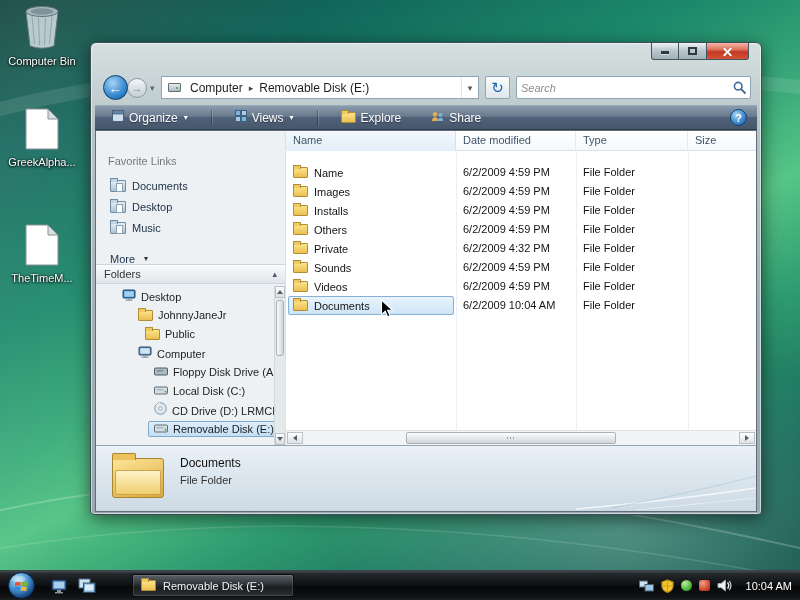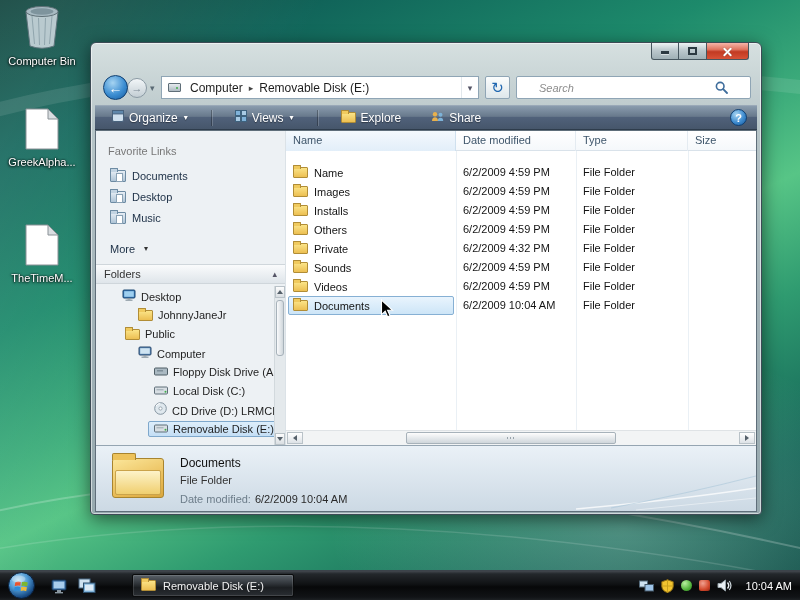--- a/index.html
+++ b/index.html
@@ -40,41 +40,41 @@
 .navcircle.fwd{left:32px;top:7px;width:20px;height:20px;background:linear-gradient(#f2f6f8,#c3ced4);border:1px solid #8b9aa4;color:#7b8a94;font-size:11px}
 .nav-chev{position:absolute;left:55px;top:12px;color:#5a6a74;font-size:9px}
 .breadcrumb{position:absolute;left:66px;top:5px;width:318px;height:23px;background:#fff;border:1px solid #8fa5b5;display:flex;align-items:center;font-size:12px;color:#1e1e1e}
 .bc-icon{padding:0 4px 0 6px;display:flex}
 .bc-item{padding:0 5px;white-space:nowrap}
 .bc-sep{font-size:9px;color:#444;padding:0 1px}
 .bc-dd{margin-left:auto;width:17px;height:100%;display:flex;align-items:center;justify-content:center;font-size:9px;color:#556;border-left:1px solid #e2e8ec}
 .mini-drive{width:13px;height:9px;background:linear-gradient(#e6ebee,#aebac2);border:1px solid #5f6e78;border-radius:1px;position:relative}
 .mini-drive::after{content:"";position:absolute;right:2px;bottom:2px;width:2px;height:2px;border-radius:50%;background:#3fae4a}
 .refresh{position:absolute;left:390px;top:5px;width:25px;height:23px;background:linear-gradient(#fbfdfd,#dee7eb);border:1px solid #8fa5b5;border-radius:2px;color:#1e66b0;font-size:15px;display:flex;align-items:center;justify-content:center}
-.searchbox{position:absolute;left:421px;top:5px;width:235px;height:23px;background:#fff;border:1px solid #8fa5b5;border-radius:2px;display:flex;align-items:center;padding:0 22px}
+.searchbox{position:absolute;left:421px;top:5px;width:235px;height:23px;background:#fff;border:1px solid #8fa5b5;border-radius:2px;display:flex;align-items:center;padding:0 4px}
 .searchinput{flex:1;border:none;outline:none;font-family:"Liberation Sans",sans-serif;font-size:11px;color:#222;background:transparent}
 .searchinput::placeholder{color:#8c8c8c;font-style:italic}
 .mag{display:flex;flex:none}
 
 
 .toolbar{height:25px;display:flex;align-items:center;padding:0 10px;gap:16px;
  background:linear-gradient(180deg,#8a9cae 0%,#68798c 45%,#50617a 50%,#46566b 100%);
  border-top:1px solid #9aa9b8;border-bottom:1px solid #2e3c4c;color:#fff;font-size:12px;text-shadow:0 1px 1px rgba(0,0,0,.4)}
 .tbtn{display:flex;align-items:center;gap:5px;padding:3px 7px;border-radius:2px}
 .t-chev{font-size:8px;margin-left:1px}
 .tsep{width:1px;height:16px;background:rgba(0,0,0,.28);box-shadow:1px 0 0 rgba(255,255,255,.18)}
 .helpbtn{margin-left:auto;width:17px;height:17px;border-radius:50%;background:radial-gradient(circle at 35% 30%,#a6d4f2,#3f8cd0 55%,#16589c);border:1px solid #0f3f72;display:flex;align-items:center;justify-content:center;font-size:11px;font-weight:bold;color:#fff;text-shadow:none}
 
 
 .cframe{height:382px;border:1px solid #5f6e7a;background:#fff;display:flex;flex-direction:column}
 .main{flex:0 0 314px;display:flex;position:relative;overflow:hidden}
 
 
 .sidebar{width:190px;position:relative;background:#edf1f4;border-right:1px solid #dbe2e7;flex:none}
-.favhdr{padding:14px 0 8px 12px;color:#787878;font-size:11px}
+.favhdr{padding:24px 0 8px 12px;color:#787878;font-size:11px}
 .fav{height:21px;display:flex;align-items:center;gap:6px;padding-left:14px;font-size:11px;color:#1c2f45}
 .fav.more{margin-top:10px;color:#1c2f45}
 .mchev{font-size:8px;color:#333;margin-left:3px}
 .fav-ic{width:16px;height:12px;position:relative;background:linear-gradient(#e7eef5,#aec4d6);border:1px solid #6d8ba3;border-radius:1px;flex:none}
 .fav-ic::before{content:"";position:absolute;left:-1px;top:-3px;width:6px;height:3px;background:#c3d4e2;border:1px solid #6d8ba3;border-bottom:none;border-radius:1px 1px 0 0}
 .fav-ic::after{content:"";position:absolute;right:2px;top:2px;width:5px;height:7px;background:#fff;border:1px solid #8aa2b5}
 .fband{position:absolute;left:0;right:0;top:133px;height:20px;display:flex;align-items:center;padding:0 8px;background:linear-gradient(#fafbfc,#dfe5ea);border-top:1px solid #cfd6db;border-bottom:1px solid #cfd6db;color:#333;font-size:11px}
 .fband-chev{margin-left:auto;font-size:9px;color:#556}
 .tree{position:absolute;left:0;right:11px;top:155px;bottom:0;overflow:hidden}
 .trow{height:19px;display:flex;align-items:center}
@@ -307,21 +307,21 @@
                   </svg></span>
                 <span>Desktop</span>
               </span>
           </div>
           <div class="trow" style="padding-left:36px">
             <span class="hl">
                 <span class="fold"></span>
                 <span>JohnnyJaneJr</span>
               </span>
           </div>
-          <div class="trow" style="padding-left:23px">
+          <div class="trow" style="padding-left:43px">
             <span class="hl">
                 <span class="fold"></span>
                 <span>Public</span>
               </span>
           </div>
           <div class="trow" style="padding-left:36px">
             <span class="hl">
                 <span><svg width="14" height="12" viewBox="0 0 14 12">
                     <rect x="1" y="1" width="12" height="8" rx="1" fill="#5a88b8" stroke="#2a4a6e"></rect>
                     <rect x="2.2" y="2.2" width="9.6" height="5.6" fill="#cfe4f2"></rect>
@@ -476,23 +476,20 @@
     <div class="details">
       <svg class="dswoosh" width="240" height="66">
         <path d="M240 42 Q160 54 60 63" stroke="rgba(255,255,255,.75)" fill="none" stroke-width="1.6"></path>
         <path d="M240 30 Q170 48 95 62" stroke="rgba(170,198,216,.6)" fill="none" stroke-width="1.2"></path>
         <path d="M240 52 Q180 58 120 64" stroke="rgba(255,255,255,.45)" fill="none"></path>
       </svg>
       <span class="big-folder"></span>
       <div class="dtext">
         <div class="dtitle">Documents</div>
         <div class="dtype">File Folder</div>
-        <div class="dline">
-          <span class="dlabel">Date modified:</span><span class="dval">6/2/2009 10:04 AM</span>
-        </div>
       </div>
     </div>
   </div>
 </div>
 
 <span class="cursor">
   <svg width="14" height="20" viewBox="0 0 14 20">
     <path d="M1.5 1 L1.5 15.6 L5.2 12.2 L7.6 17.8 L10.1 16.7 L7.6 11.2 L12.4 11.2 Z" fill="#000" stroke="#fff" stroke-width="1.1"></path>
   </svg>
 </span>

